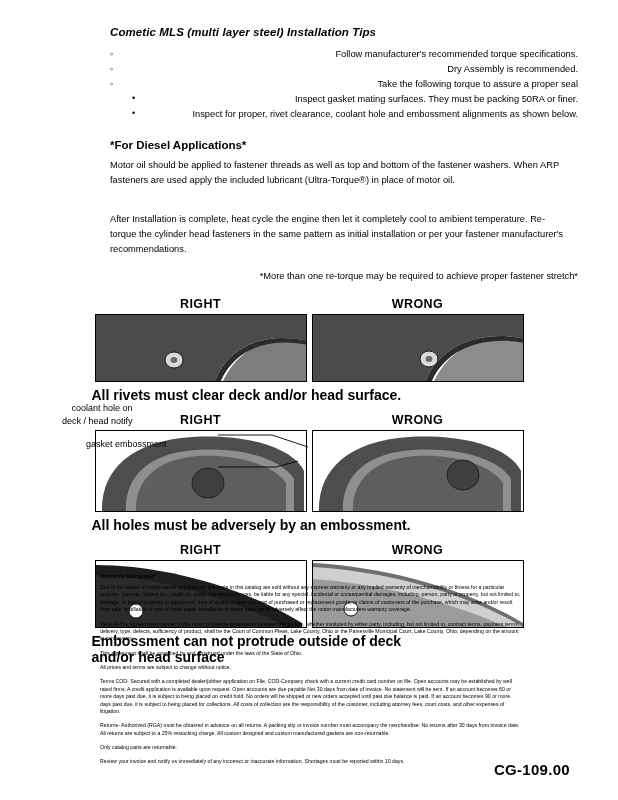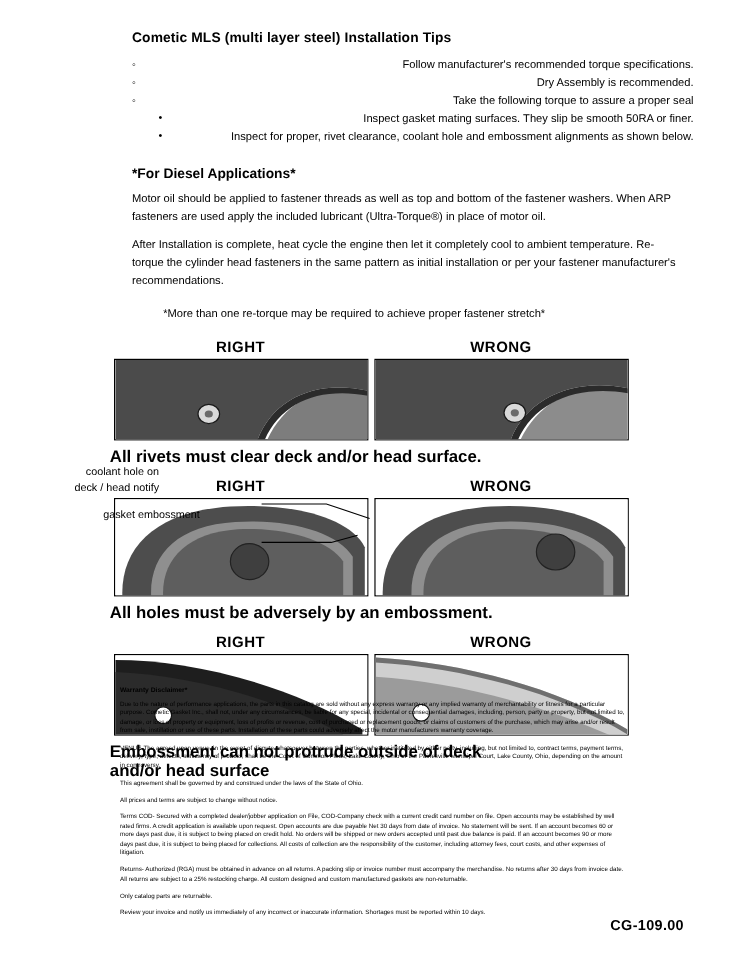--- a/index.html
+++ b/index.html
@@ -20,20 +20,21 @@
     left: 0; top: 0;
     width: 618px; height: 800px;
     padding: 26px 40px 0 40px;
   }
 
   h1.title {
     font-size: 11.5px;
     font-weight: bold;
     margin: 0 0 9px 70px;
     letter-spacing: 0.1px;
+    font-style: italic;
   }
   ul.bullets {
     list-style: none;
     margin: 0 0 0 70px;
     padding: 0;
   }
   ul.bullets > li {
     font-size: 9.3px;
     line-height: 1.62;
     position: relative;
@@ -68,24 +69,25 @@
     font-size: 11.5px;
     font-weight: bold;
     margin: 17px 0 7px 70px;
   }
   p.para {
     font-size: 9.3px;
     line-height: 1.62;
     margin: 0 0 0 70px;
     max-width: 460px;
   }
-  p.para + p.para { margin-top: 9px; }
+  p.para + p.para { margin-top: 24px; }
   p.note {
     font-size: 9.3px;
-    margin: 14px 0 0 96px;
+    margin: 14px 0 0 52px;
+    text-align: right;
   }
 
   
   .figs {
     margin-top: 16px;
     position: relative;
     width: 100%;
   }
   .figrow {
     display: flex;
@@ -152,39 +154,39 @@
   .warranty p {
     font-size: 5.2px;
     line-height: 1.42;
     margin: 0 0 7px 0;
     text-align: left;
   }
   .docnum {
     position: absolute;
     right: 48px;
     bottom: 22px;
-    font-size: 12px;
+    font-size: 15px;
     font-weight: bold;
     letter-spacing: 0.3px;
   }
 </style>
 </head>
 <body>
 
 <div class="page">
 
   <h1 class="title">Cometic MLS (multi layer steel) Installation Tips</h1>
 
   <ul class="bullets">
     <li>Follow manufacturer's recommended torque specifications.</li>
     <li>Dry Assembly is recommended.</li>
     <li>
       <span>Take the following torque to assure a proper seal</span>
       <ul class="sub">
-        <li>Inspect gasket mating surfaces.  They slip be smooth 50RA or finer.</li>
+        <li>Inspect gasket mating surfaces.  They must be packing 50RA or finer.</li>
         <li>Inspect for proper, rivet clearance, coolant hole and embossment alignments as shown below.</li>
       </ul>
     </li>
   </ul>
 
   <h2 class="subhead">*For Diesel Applications*</h2>
   <p class="para">Motor oil should be applied to fastener threads as well as top and bottom of the fastener washers.  When ARP fasteners are used apply the included lubricant (Ultra-Torque®) in place of motor oil.</p>
   <p class="para">After Installation is complete, heat cycle the engine then let it completely cool to ambient temperature.  Re-torque the cylinder head fasteners in the same pattern as initial installation or per your fastener manufacturer's recommendations.</p>
   <p class="note">*More than one re-torque may be required to achieve proper fastener stretch*</p>
 

